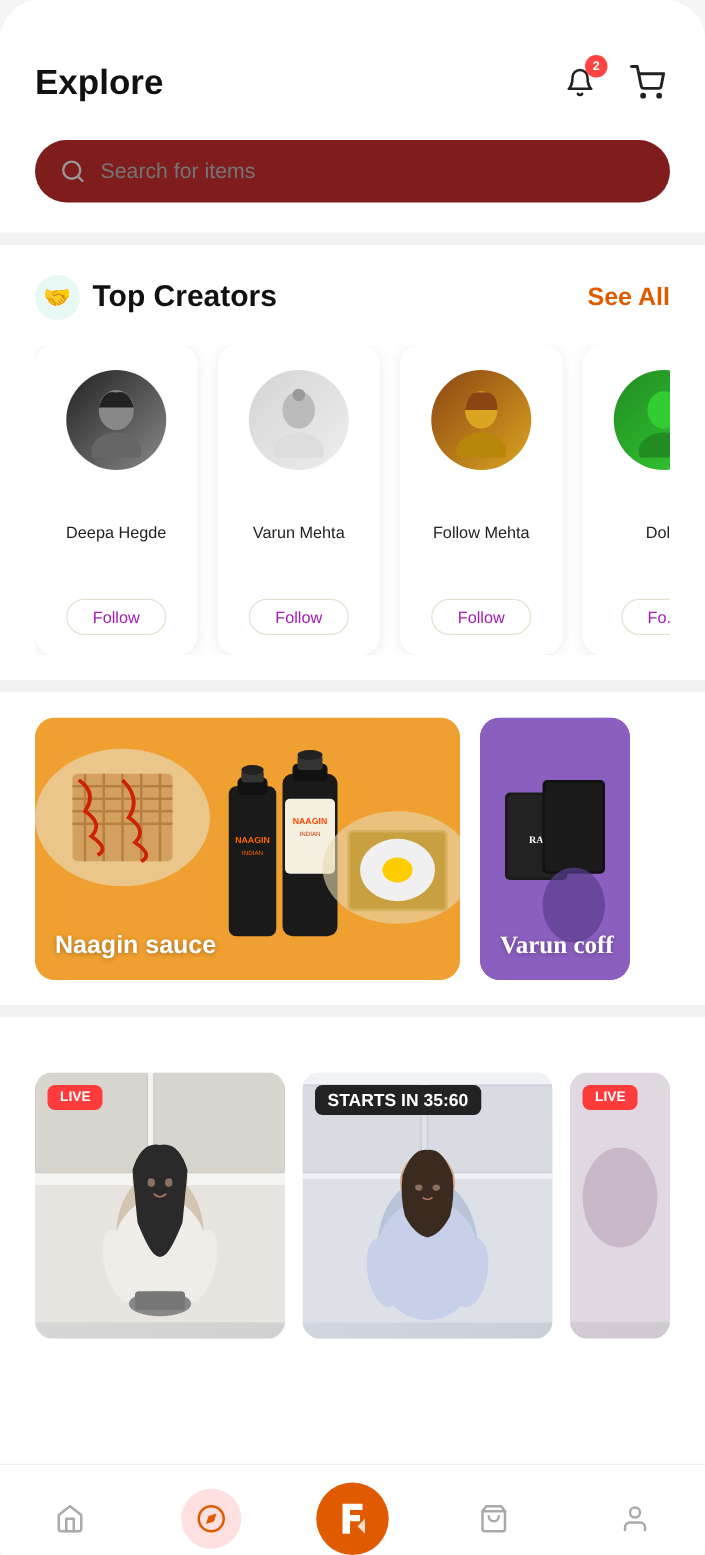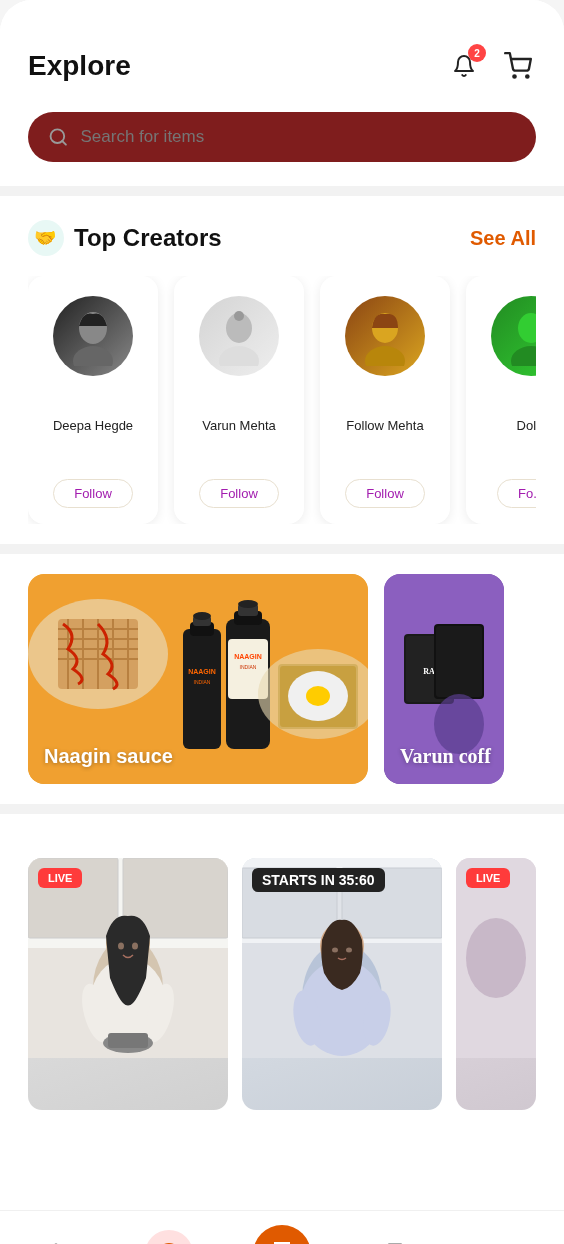--- a/index.html
+++ b/index.html
@@ -277,21 +277,21 @@
       overflow-x: auto;
       scrollbar-width: none;
       margin-top: 20px;
     }
     .tv-scroll::-webkit-scrollbar { display: none; }
     .tv-card {
       position: relative;
       border-radius: 14px;
       overflow: hidden;
       min-width: 200px;
-      height: 252px;
+      height: 213px;
       flex-shrink: 0;
     }
     .tv-badge {
       position: absolute;
       top: 10px;
       left: 10px;
       padding: 4px 10px;
       border-radius: 6px;
       font-size: 11px;
       font-weight: 700;

